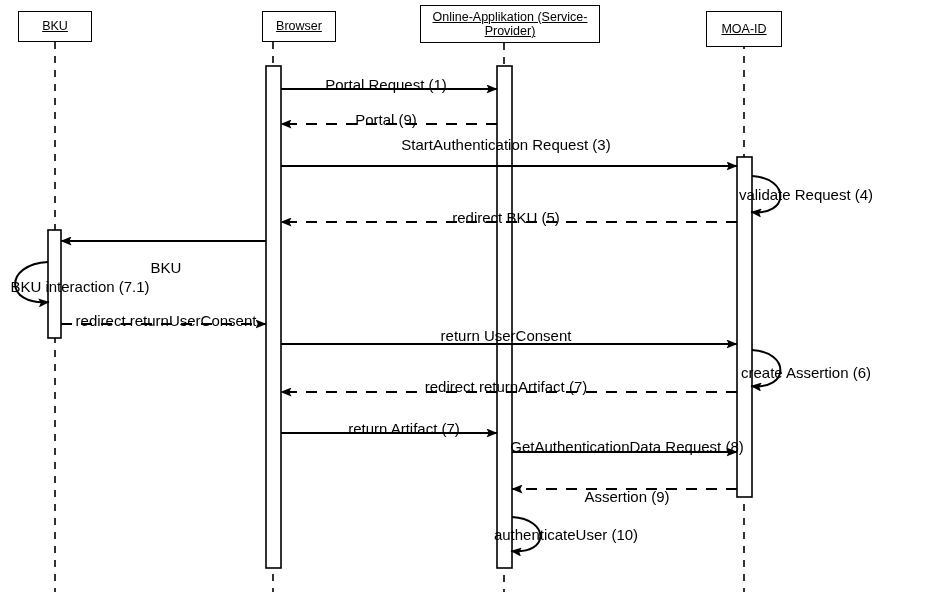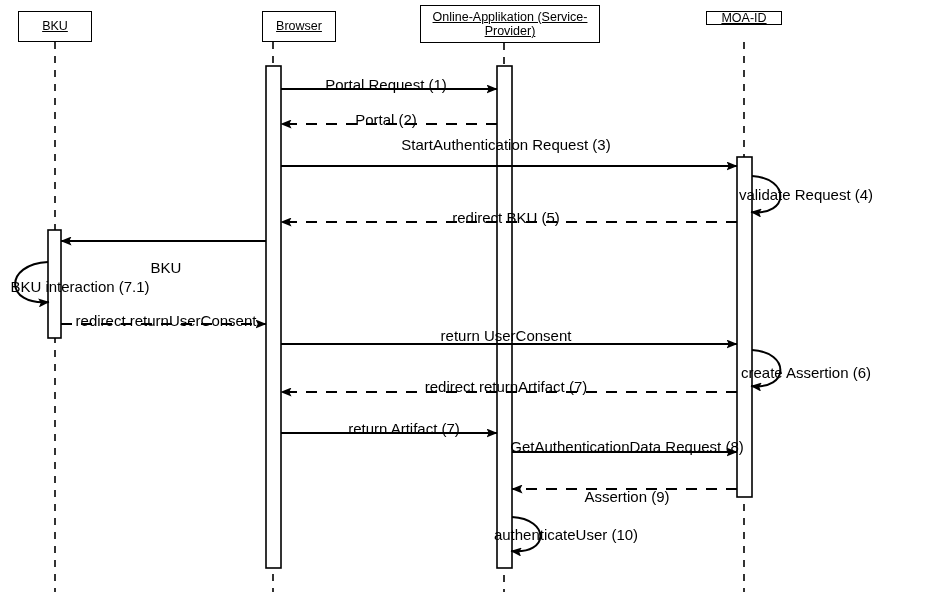--- a/index.html
+++ b/index.html
@@ -66,27 +66,27 @@
   <div id="boxes-layer">
       <div class="lifebox" style="left: 18px; top: 11px; width: 74px; height: 31px;">
         <span>BKU</span>
       </div>
       <div class="lifebox" style="left: 224px; top: 11px; width: 74px; height: 31px; margin-left: 38px;">
         <span>Browser</span>
       </div>
       <div class="lifebox" style="left: 420px; top: 5px; width: 180px; height: 38px;">
         <span>Online-Applikation (Service-Provider)</span>
       </div>
-      <div class="lifebox" style="left: 706px; top: 11px; width: 76px; height: 14px;">
+      <div class="lifebox" style="left: 706px; top: 11px; width: 76px; height: 36px;">
         <span>MOA-ID</span>
       </div>
     </div>
   <div id="labels-layer">
       <div class="msglabel ctr" style="left: 386px; top: 77px;">Portal Request (1)</div>
-      <div class="msglabel ctr" style="left: 386px; top: 112px;">Portal (2)</div>
+      <div class="msglabel ctr" style="left: 386px; top: 112px;">Portal (9)</div>
       <div class="msglabel ctr" style="left: 506px; top: 137px;">StartAuthentication Request (3)</div>
       <div class="msglabel ctr" style="left: 806px; top: 187px;">validate Request (4)</div>
       <div class="msglabel ctr" style="left: 506px; top: 210px;">redirect BKU (5)</div>
       <div class="msglabel ctr" style="left: 166px; top: 260px;">BKU</div>
       <div class="msglabel ctr" style="left: 80px; top: 279px;">BKU interaction (7.1)</div>
       <div class="msglabel ctr" style="left: 166px; top: 313px;">redirect returnUserConsent</div>
       <div class="msglabel ctr" style="left: 506px; top: 328px;">return UserConsent</div>
       <div class="msglabel ctr" style="left: 806px; top: 365px;">create Assertion (6)</div>
       <div class="msglabel ctr" style="left: 506px; top: 379px;">redirect returnArtifact (7)</div>
       <div class="msglabel ctr" style="left: 386px; top: 421px; padding-left: 36px;">return Artifact (7)</div>

